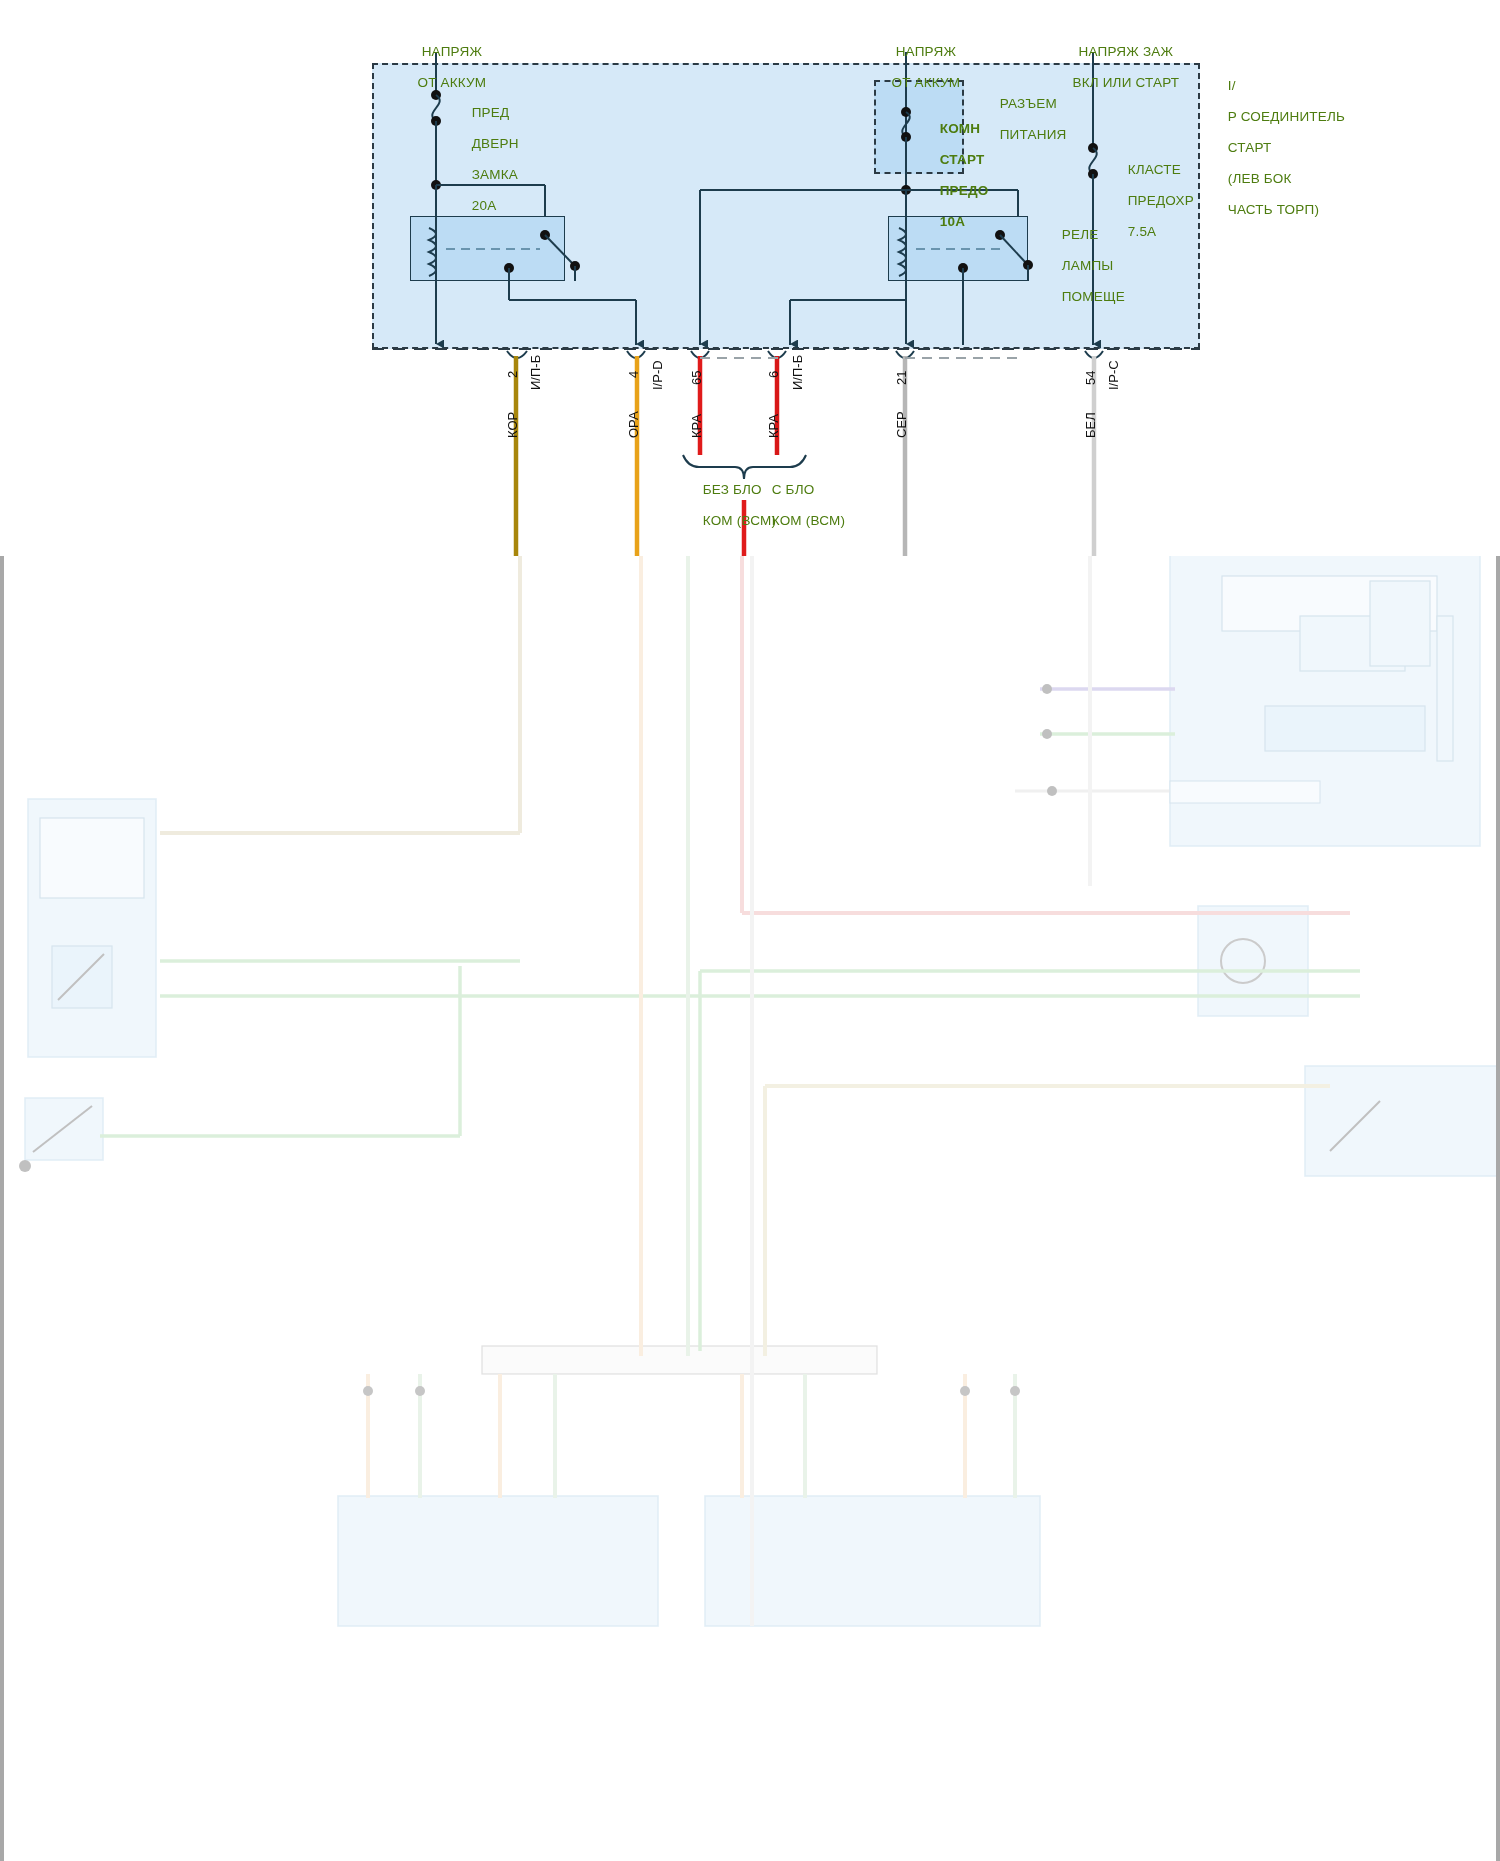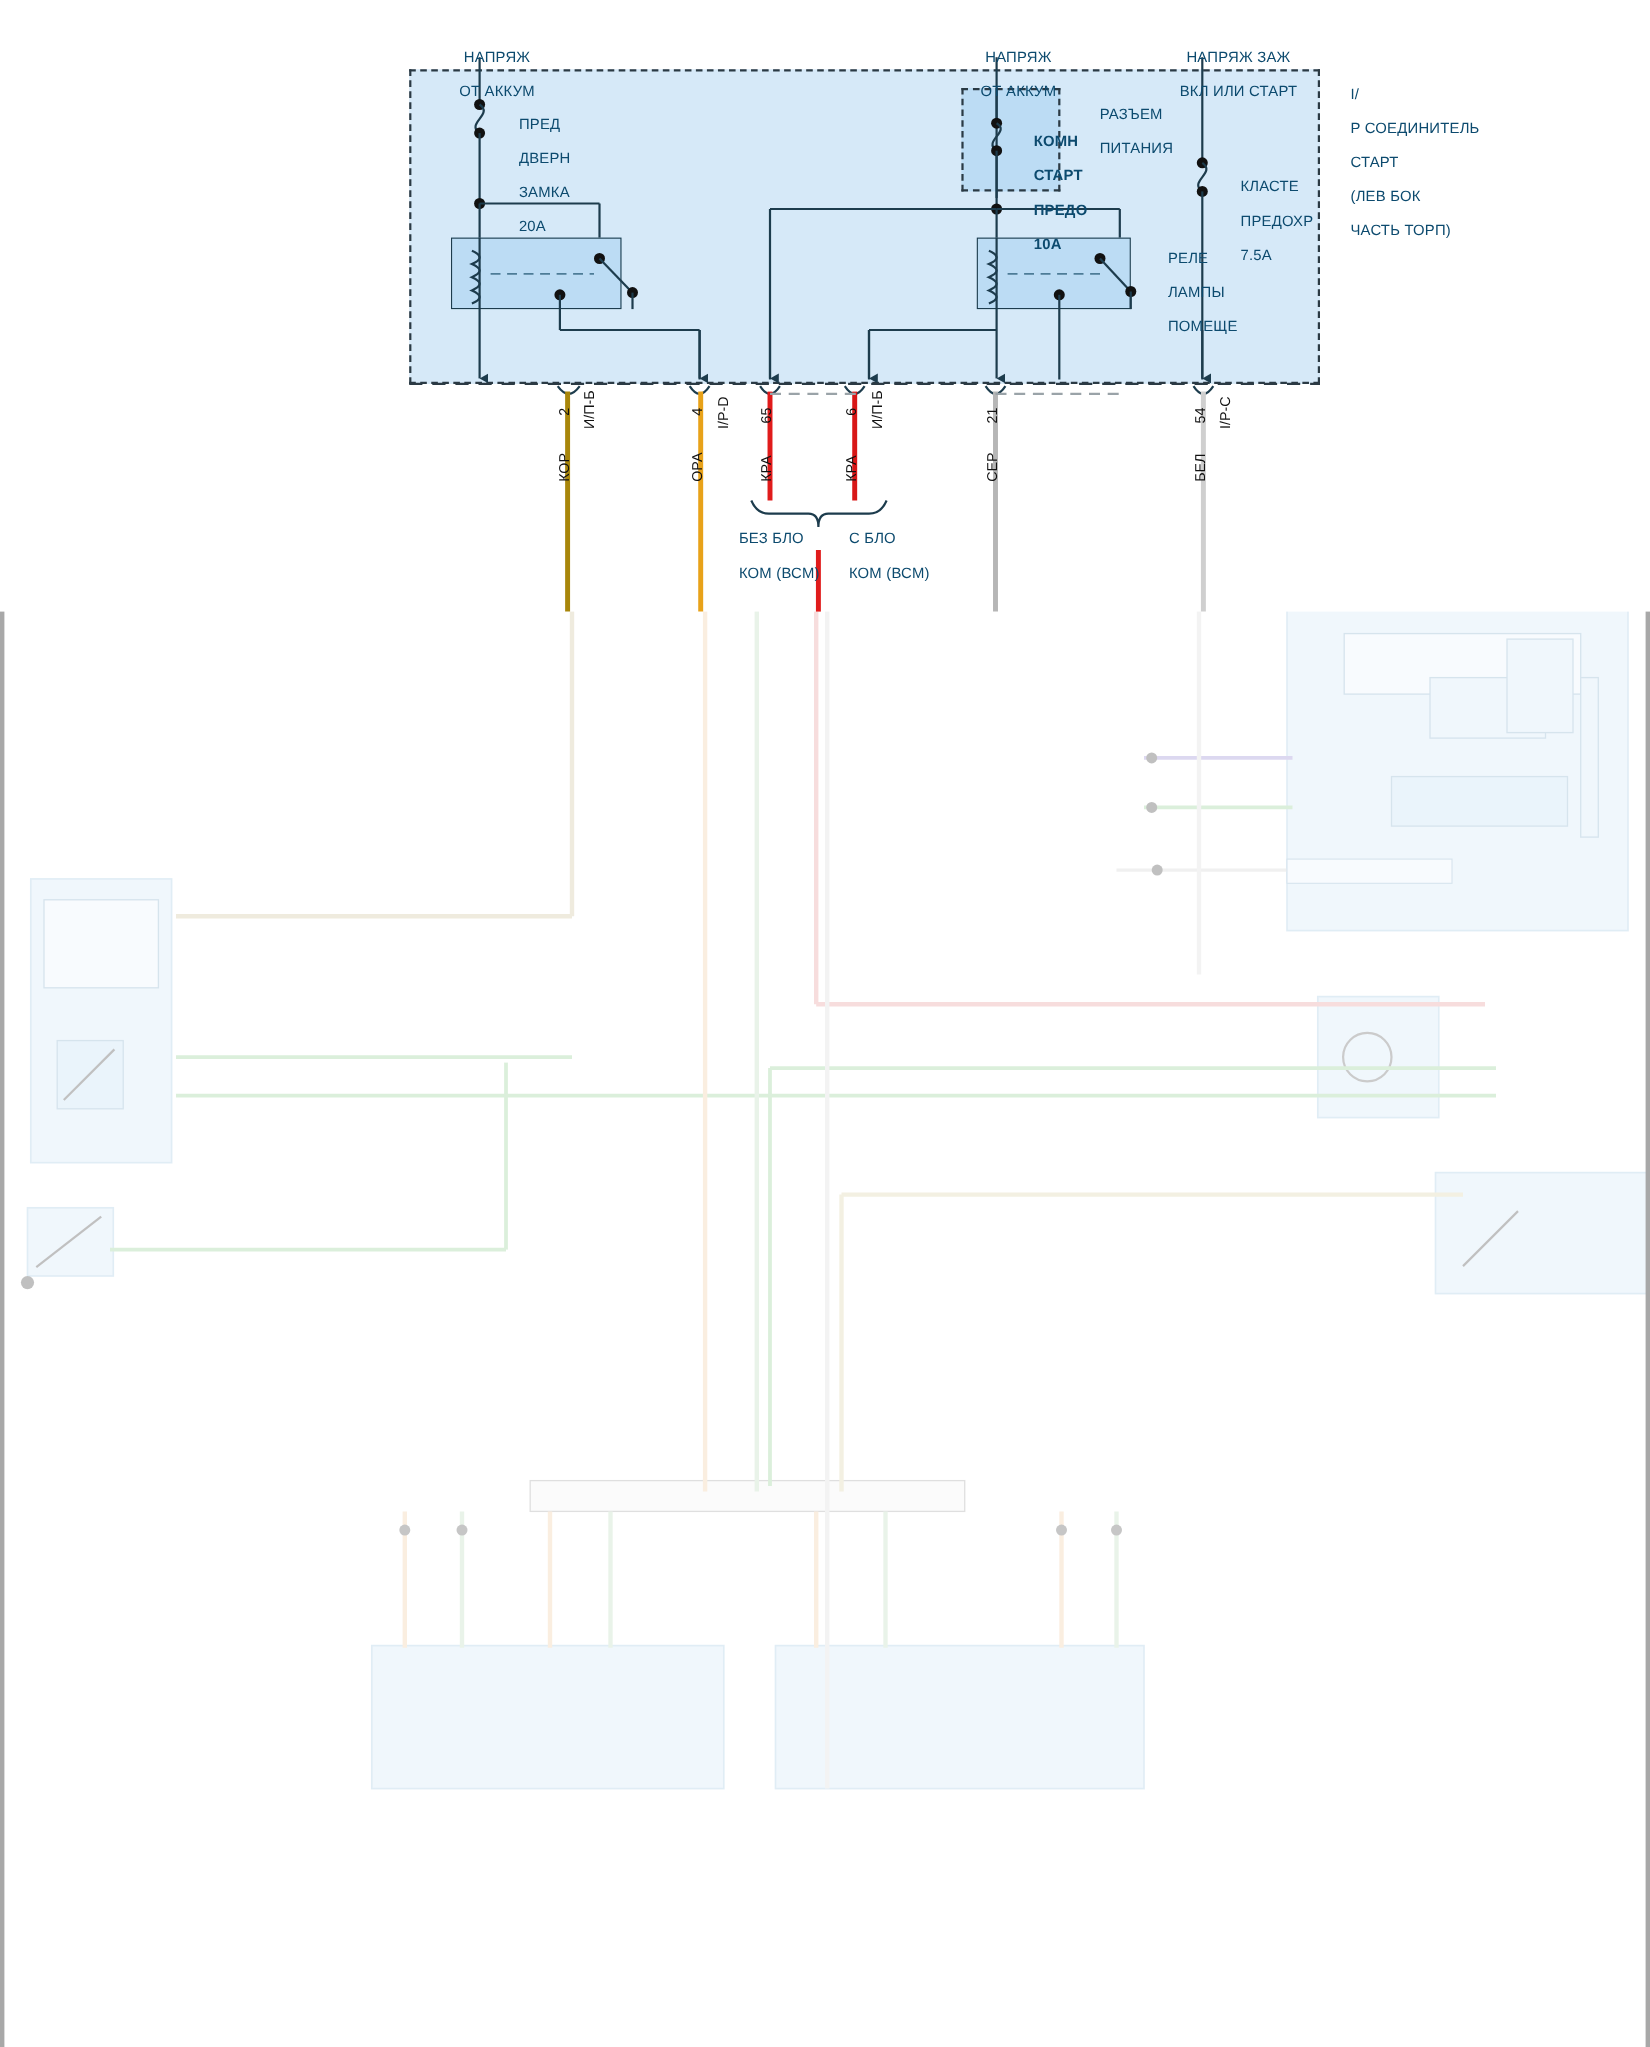--- a/index.html
+++ b/index.html
@@ -18,21 +18,21 @@
      opacity:.30;filter:blur(0.6px);z-index:0;}
 
   
   .ipblock{position:absolute;box-sizing:border-box;background:#d6e9f8;
      border:2px dashed #2b3a44;}
   .fusebox{position:absolute;box-sizing:border-box;background:#bcdcf4;
      border:2px dashed #2b3a44;}
   .relaybox{position:absolute;box-sizing:border-box;background:#bcdcf4;
      border:1.6px solid #1d3c4d;}
 
-  .lbl{position:absolute;color:#0c4a6e;font-size:13.5px;line-height:15.5px;
+  .lbl{position:absolute;color:#4d7c0f;font-size:13.5px;line-height:15.5px;
      letter-spacing:.2px;white-space:pre;}
   .lbl.c{text-align:center;transform:translateX(-50%);}
   .vlbl{position:absolute;font-size:13px;color:#111;white-space:nowrap;
      transform-origin:0 0;transform:rotate(-90deg);}
 
   svg{position:absolute;left:0;top:0;overflow:visible;}
   .wire{fill:none;stroke-linecap:butt;}
   .blk{stroke:#1d3c4d;stroke-width:2;fill:none;}
   .dot{fill:#111;}
   .arrow{fill:#1d3c4d;}
@@ -287,21 +287,21 @@
     <div class="vlbl" style="left:790px;top:390px;">И/П-Б</div>
     <div class="vlbl" style="left:1106px;top:390px;">I/P-C</div>
 
     <div class="vlbl" style="left:505px;top:438px;">КОР</div>
     <div class="vlbl" style="left:626px;top:438px;">ОРА</div>
     <div class="vlbl" style="left:689px;top:438px;">КРА</div>
     <div class="vlbl" style="left:766px;top:438px;">КРА</div>
     <div class="vlbl" style="left:894px;top:438px;">СЕР</div>
     <div class="vlbl" style="left:1083px;top:438px;">БЕЛ</div>
 
-    <div class="lbl" style="left:648px;top:466px;text-align:left;">
+    <div class="lbl" style="left:679px;top:466px;text-align:left;">
       <span>БЕЗ БЛО</span><br>
       <span>КОМ (ВСМ)</span>
     </div>
     <div class="lbl" style="left:748px;top:466px;text-align:left;">
       <span>С БЛО</span><br>
       <span>КОМ (ВСМ)</span>
     </div>
   </div>
 
   <div class="page-frame"></div>

